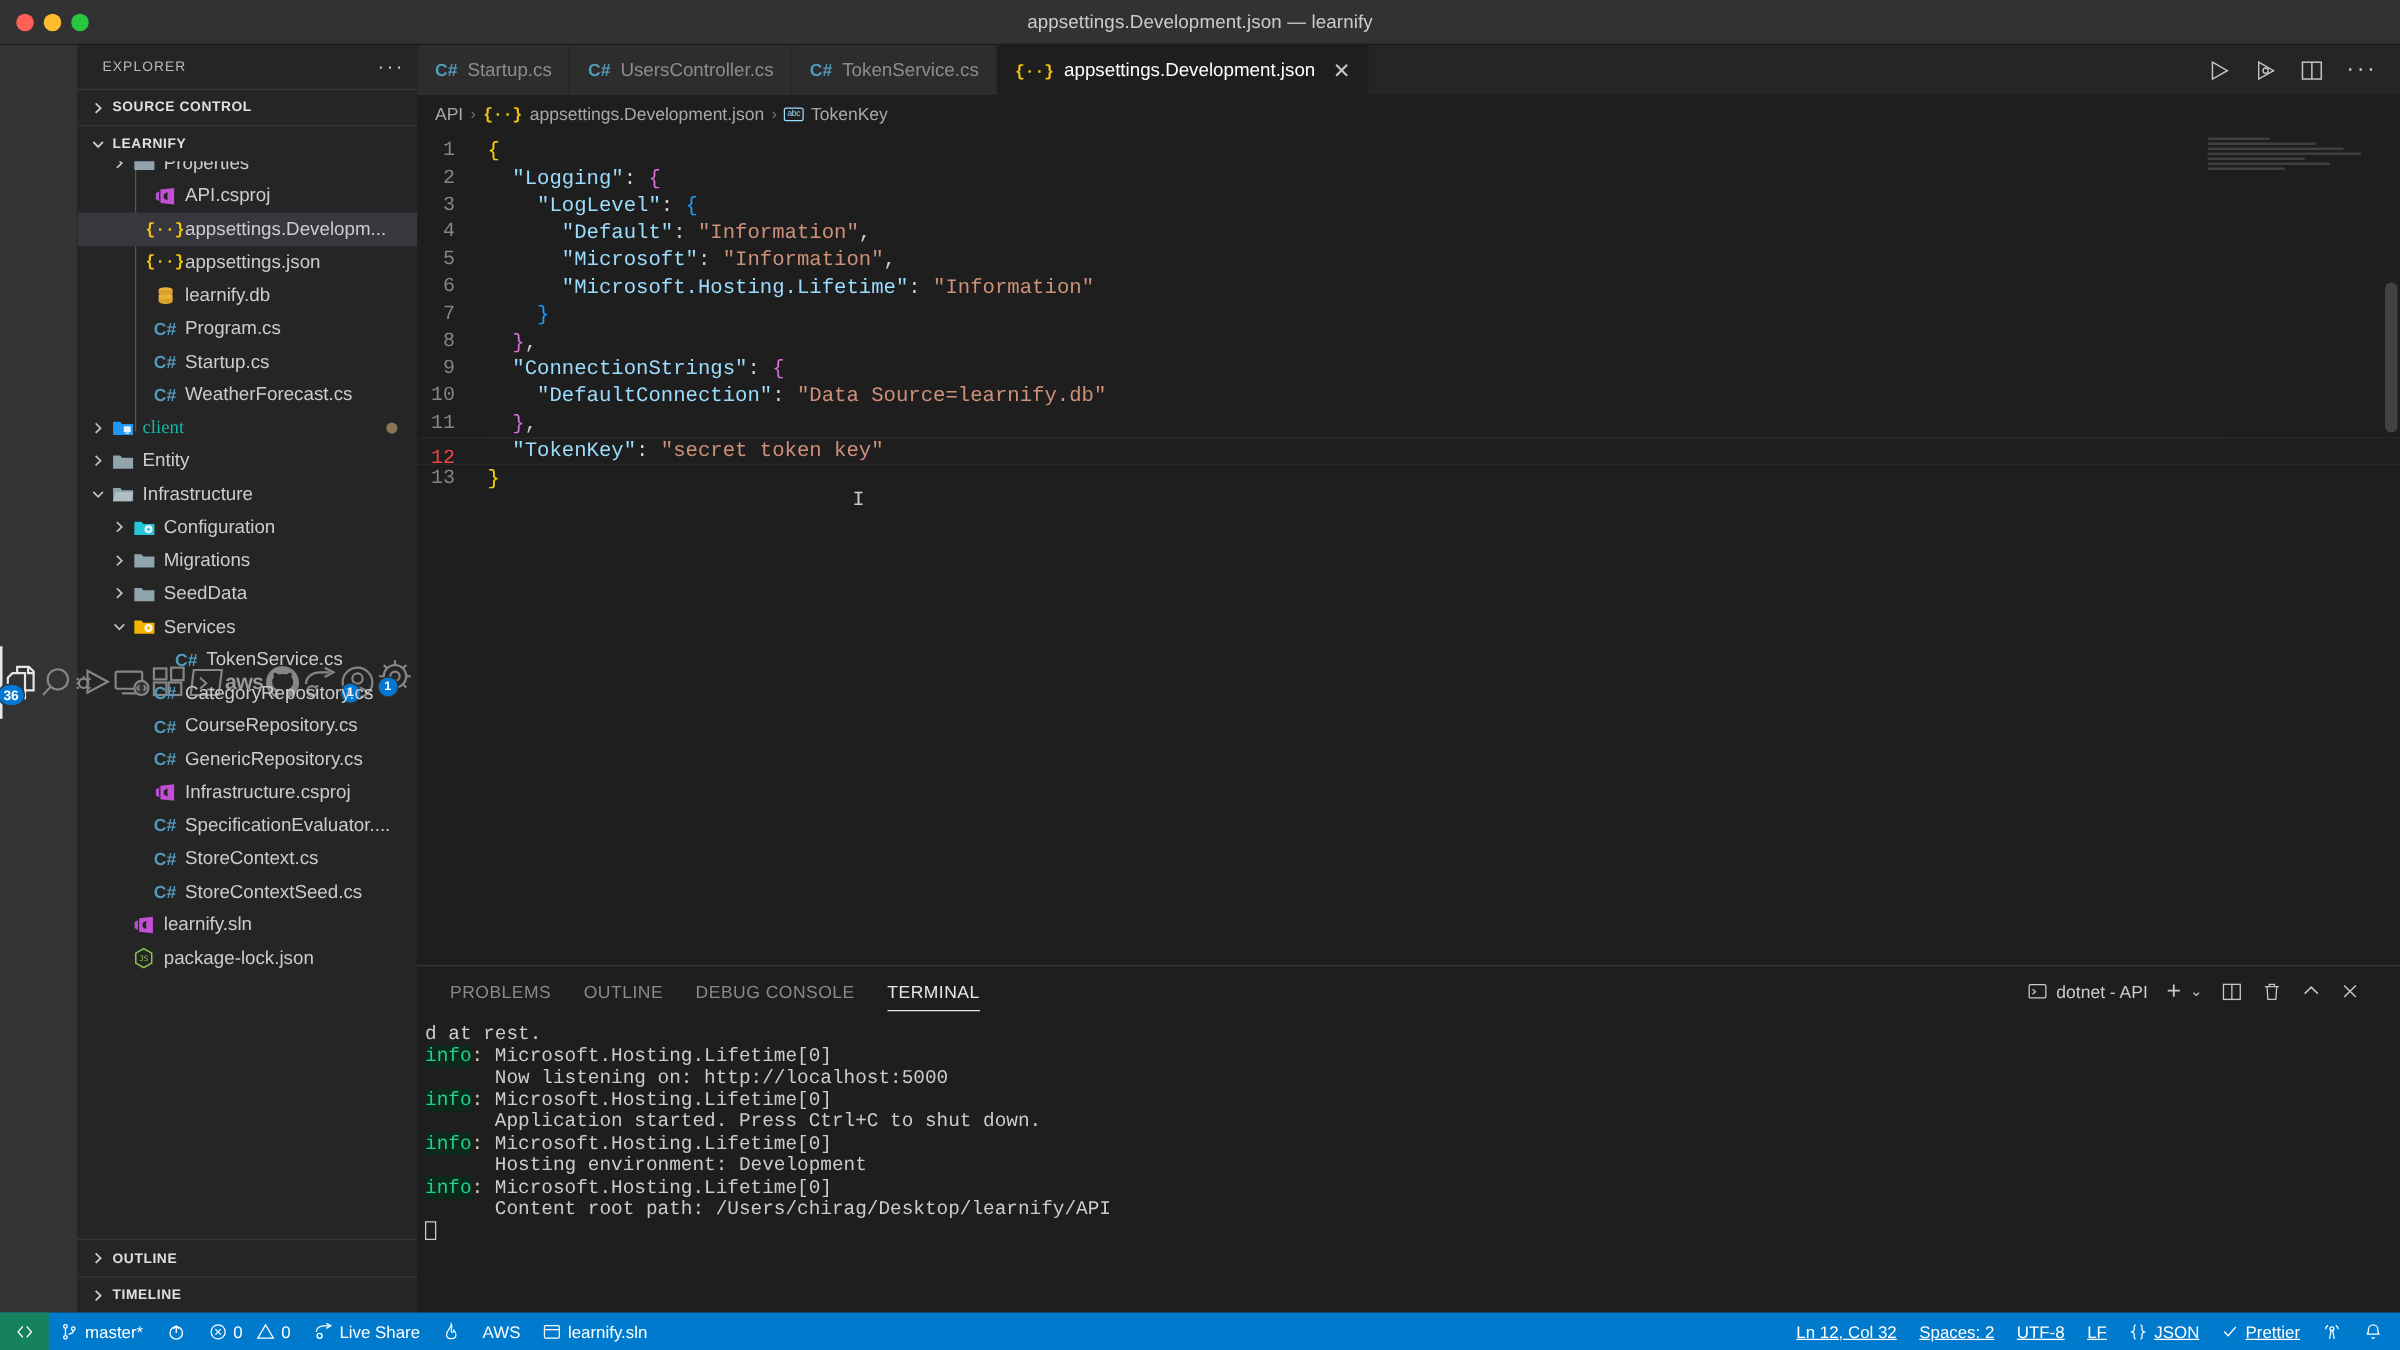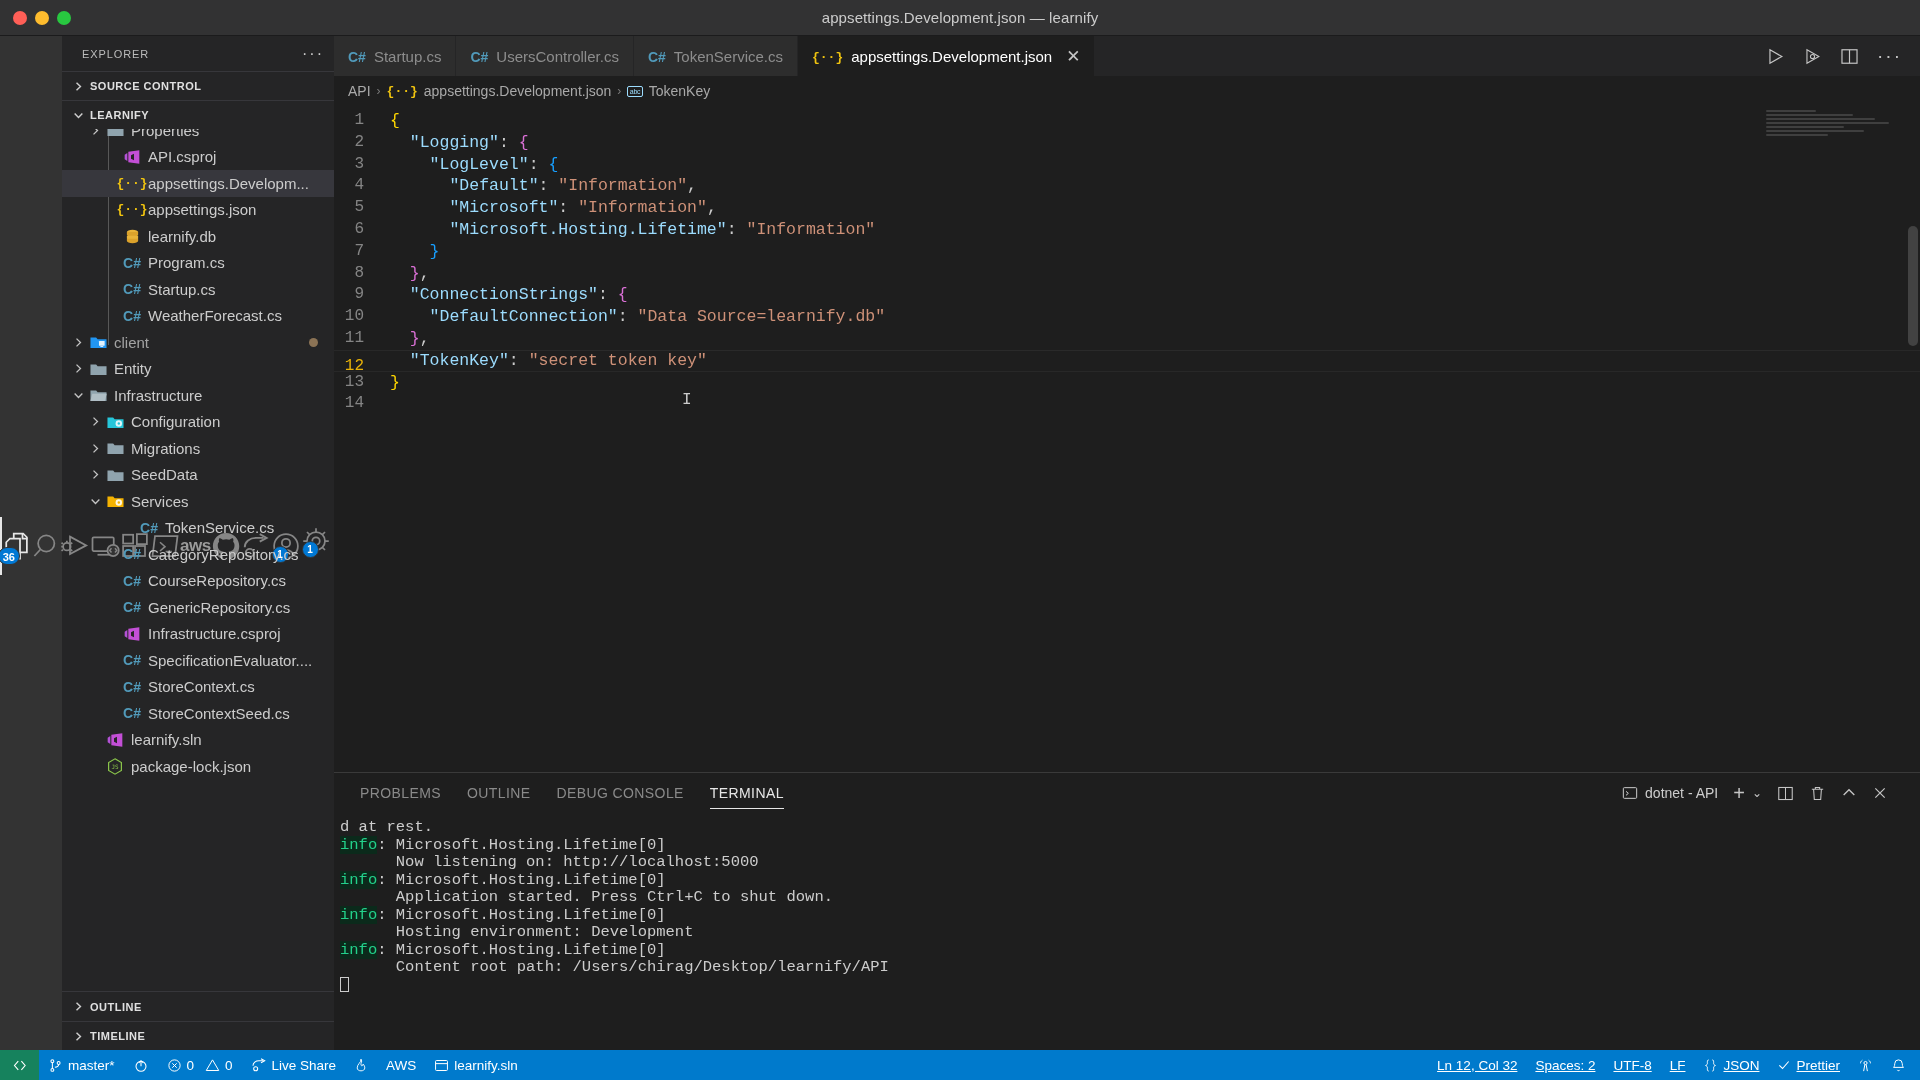--- a/index.html
+++ b/index.html
@@ -79,21 +79,21 @@
   .chev { width: 16px; height: 16px; display: inline-flex; align-items: center; justify-content: center; color: #cfcfcf;}
   .tree { flex: 1; overflow: hidden; position: relative; }
   .row {
     height: 26.5px; display: flex; align-items: center; font-size: 15px;
     color: #cccccc; white-space: nowrap; position: relative;
   }
   .row.selected { background: #37373d; }
   .row .twisty { width: 17px; display: inline-flex; justify-content: center; color: #c5c5c5; flex: 0 0 auto;}
   .ficon { width: 22px; display: inline-flex; justify-content: center; align-items: center; flex: 0 0 auto; margin-right: 5px;}
   .label { overflow: hidden; text-overflow: ellipsis; }
-  .label.mod { color: #a3a3a3; }
+  .label.mod { color: #14b8a6; font-family: Liberation Serif, serif; }
   .dot-mod { position: absolute; right: 16px; width: 9px; height: 9px; border-radius: 50%; background: #8b7355; }
   .guide { position: absolute; width: 1px; background: #585858; }
   .sb-bottom { border-top: 1px solid #37373b; }
 
   
   .cs-ico { color: #519aba; font-size: 14px; font-weight: bold; font-family: "Liberation Sans", sans-serif;}
   .json-ico { color: #f1c40f; font-size: 13px; font-weight: bold; font-family: "Liberation Mono", monospace;}
   .db-ico { width: 15px; height: 15px; }
   .sln-ico { width: 16px; height: 14px; }
   .folder-ico { width: 17px; height: 14px; }
@@ -123,21 +123,21 @@
     padding: 0px 1.5px; border-radius: 2px; line-height: 9px; vertical-align: middle; letter-spacing: -0.3px;
   }
 
   
   .code-wrap { flex: 1; position: relative; overflow: hidden; background: #1e1e1e; display: flex; }
   .code-lines { font-family: "Liberation Mono", monospace; font-size: 16.5px; line-height: 21.8px; padding-top: 4px; width: 100%; position: relative;}
   .cline { display: flex; height: 21.8px; align-items: center; position: relative;}
   .cline.active { border-top: 1px solid #282828; border-bottom: 1px solid #282828; background: #1e1e1e; }
   .cline.active::after{content:"";position:absolute;left:56px;right:140px;top:-1px;height:1px;background:#2a2a2a;}
   .lnum { width: 56px; text-align: right; padding-right: 26px; color: #858585; flex: 0 0 auto; font-size: 16px; }
-  .cline.active .lnum { color: #eab308; margin-top: 12px; }
+  .cline.active .lnum { color: #ef4444; margin-top: 12px; }
   .ctext { white-space: pre; flex: 1; }
   .tk-key { color: #9cdcfe; }
   .tk-str { color: #ce9178; }
   .tk-brace1 { color: #ffd700; }
   .tk-brace2 { color: #da70d6; }
   .tk-brace3 { color: #179fff; }
   .tk-punc { color: #cccccc; }
   .minimap {
     position: absolute; right: 14px; top: 4px; width: 140px; height: 40px; opacity: 0.55;
   }
@@ -689,24 +689,20 @@
               <span class="ctext"><span class="tk-punc">  </span><span class="tk-brace2">}</span><span class="tk-punc">,</span></span>
             </div>
             <div class="cline active">
               <span class="lnum">12</span>
               <span class="ctext"><span class="tk-punc">  </span><span class="tk-key">"TokenKey"</span><span class="tk-punc">: </span><span class="tk-str">"secret token key"</span></span>
             </div>
             <div class="cline">
               <span class="lnum">13</span>
               <span class="ctext"><span class="tk-brace1">}</span></span>
             </div>
-            <div class="cline">
-              <span class="lnum">14</span>
-              <span class="ctext"><span class="tk-punc"></span></span>
-            </div>
           </div>
         <div class="minimap">
           <div class="mm-line" style="width:36%"></div>
           <div class="mm-line" style="width:62%"></div>
           <div class="mm-line" style="width:78%"></div>
           <div class="mm-line" style="width:88%"></div>
           <div class="mm-line" style="width:56%"></div>
           <div class="mm-line" style="width:70%"></div>
           <div class="mm-line" style="width:44%"></div>
         </div>

